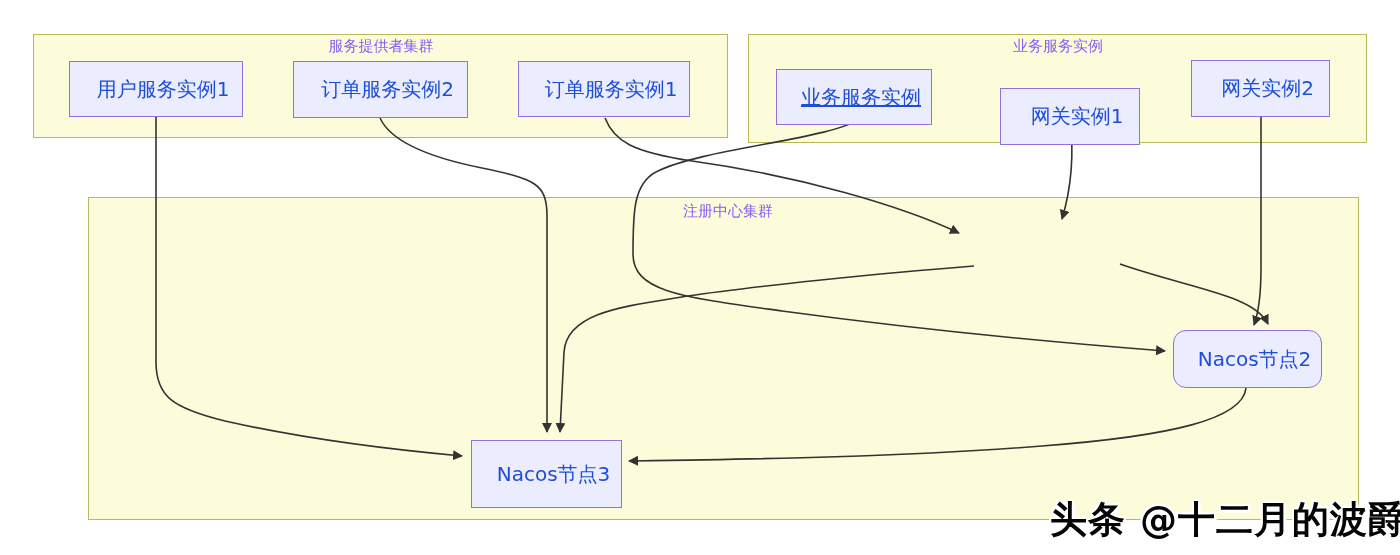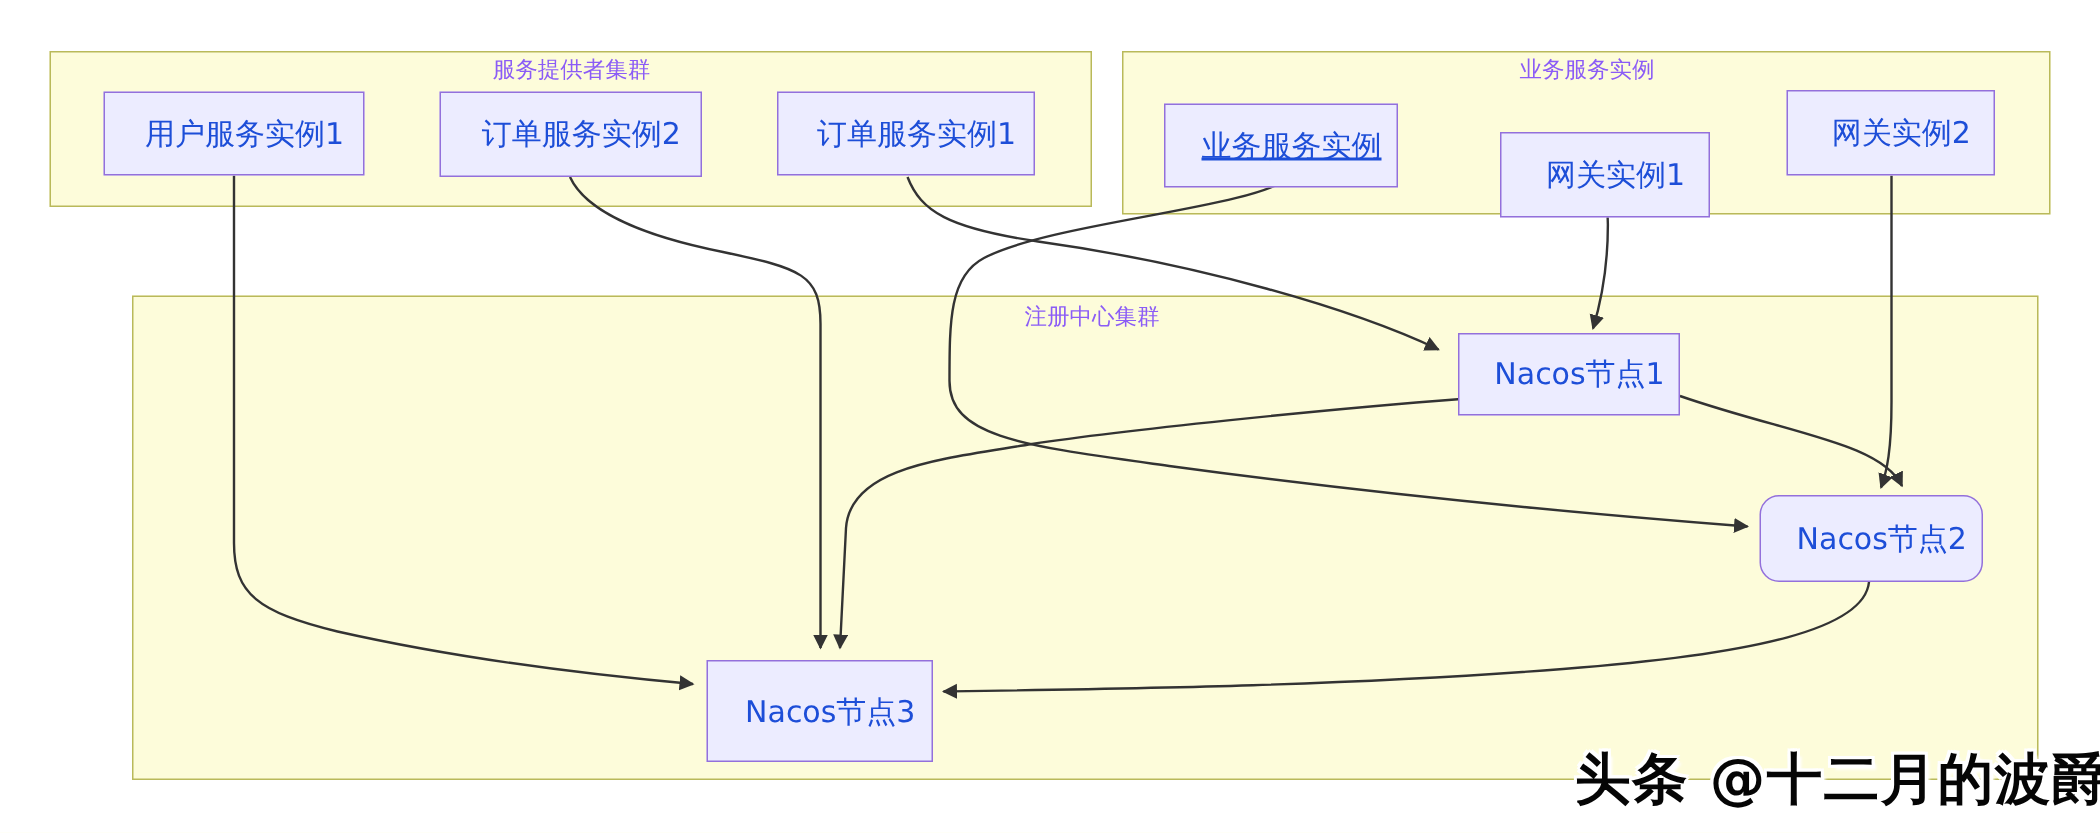--- a/index.html
+++ b/index.html
@@ -76,18 +76,17 @@
   </svg>
 
   <div class="node n-user1">用户服务实例1</div>
   <div class="node n-order2">订单服务实例2</div>
   <div class="node n-order1">订单服务实例1</div>
 
   <div class="node n-biz">业务服务实例</div>
   <div class="node n-gw1">网关实例1</div>
   <div class="node n-gw2">网关实例2</div>
 
-  <div class="node n-nacos1">Nacos节点1</div>
   <div class="node n-nacos2">Nacos节点2</div>
   <div class="node n-nacos3">Nacos节点3</div>
 
   <div class="watermark">头条 @十二月的波爵</div>
 </div>
 
 </body></html>

